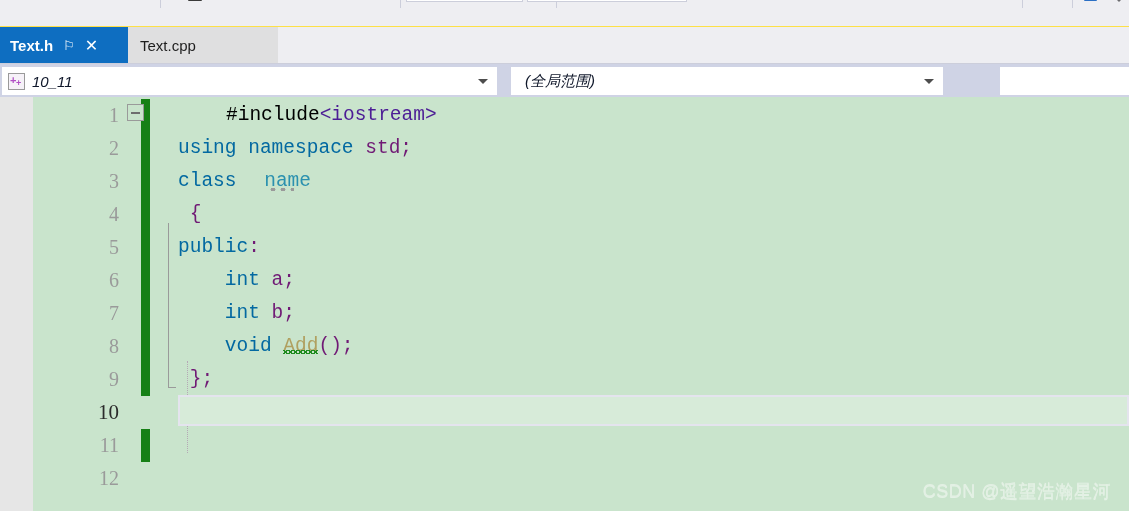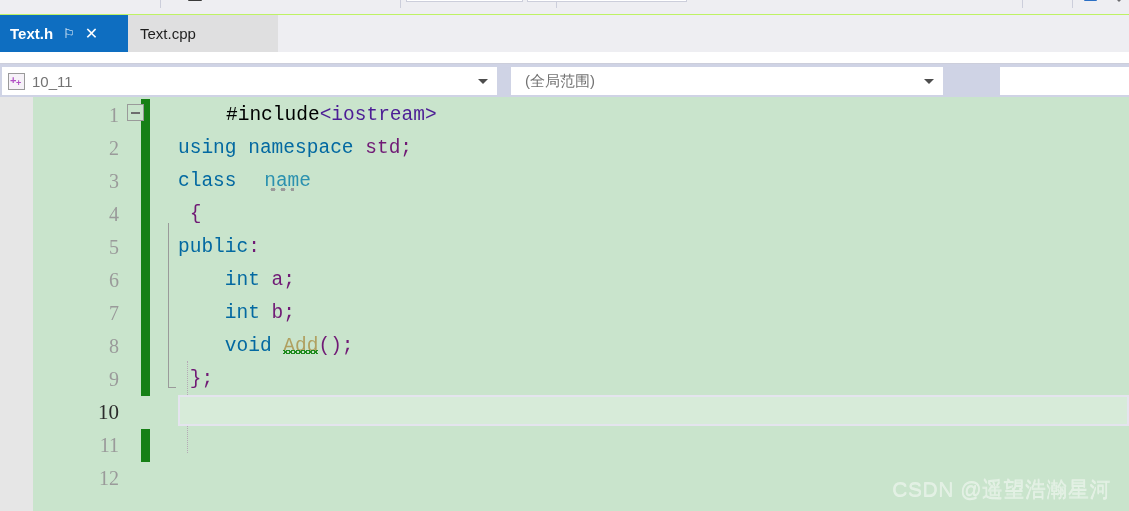--- a/index.html
+++ b/index.html
@@ -63,23 +63,23 @@
     top: -3px;
     width: 0; height: 0;
     border-left: 5px solid transparent;
     border-right: 5px solid transparent;
     border-top: 5px solid #6D6D70;
   }
 
   
   #tab-well {
     position: absolute;
-    left: 0; top: 14px;
+    left: 0; top: 26px;
     width: 1129px; height: 38px;
-    background: #bef264;
+    background: #fde047;
   }
   #tab-active {
     position: absolute;
     left: 0; top: 1px;
     width: 128px; height: 37px;
     background: #0E639C;
     background: #1177BB;
     background: #0F6CBD;
     background: #0E70C0;
     background: #1A6EBF;
@@ -206,23 +206,24 @@
     color: #B14FC5;
     font-family: "Liberation Sans", sans-serif;
     font-weight: bold;
     line-height: 1;
   }
   .nav-proj-icon::before { font-size: 11px; left: 1px; top: 1px; }
   .nav-proj-icon::after  { font-size: 9px;  left: 7px; top: 5px; }
   .nav-text {
     margin-left: 7px;
     font-size: 15px;
-    color: #737373;
+    color: #0f172a;
     white-space: nowrap;
     overflow: hidden;
+    font-style: italic;
   }
   .nav-caret {
     position: absolute;
     right: 9px;
     top: 12px;
     width: 0; height: 0;
     border-left: 5px solid transparent;
     border-right: 5px solid transparent;
     border-top: 5px solid #4D4D4D;
   }
@@ -379,21 +380,21 @@
     width: 2px;
     height: 23px;
     background: #D7EBD9;
   }
 
   
   #watermark {
     position: absolute;
     right: 18px;
     bottom: 8px;
-    font-size: 21px;
+    font-size: 18px;
     color: #E3F0E4;
     font-family: "Liberation Sans", sans-serif;
     text-shadow: 0 1px 0 rgba(255,255,255,0.5);
     letter-spacing: 0.5px;
     user-select: none;
   }
 </style>
 </head>
 <body>
 

